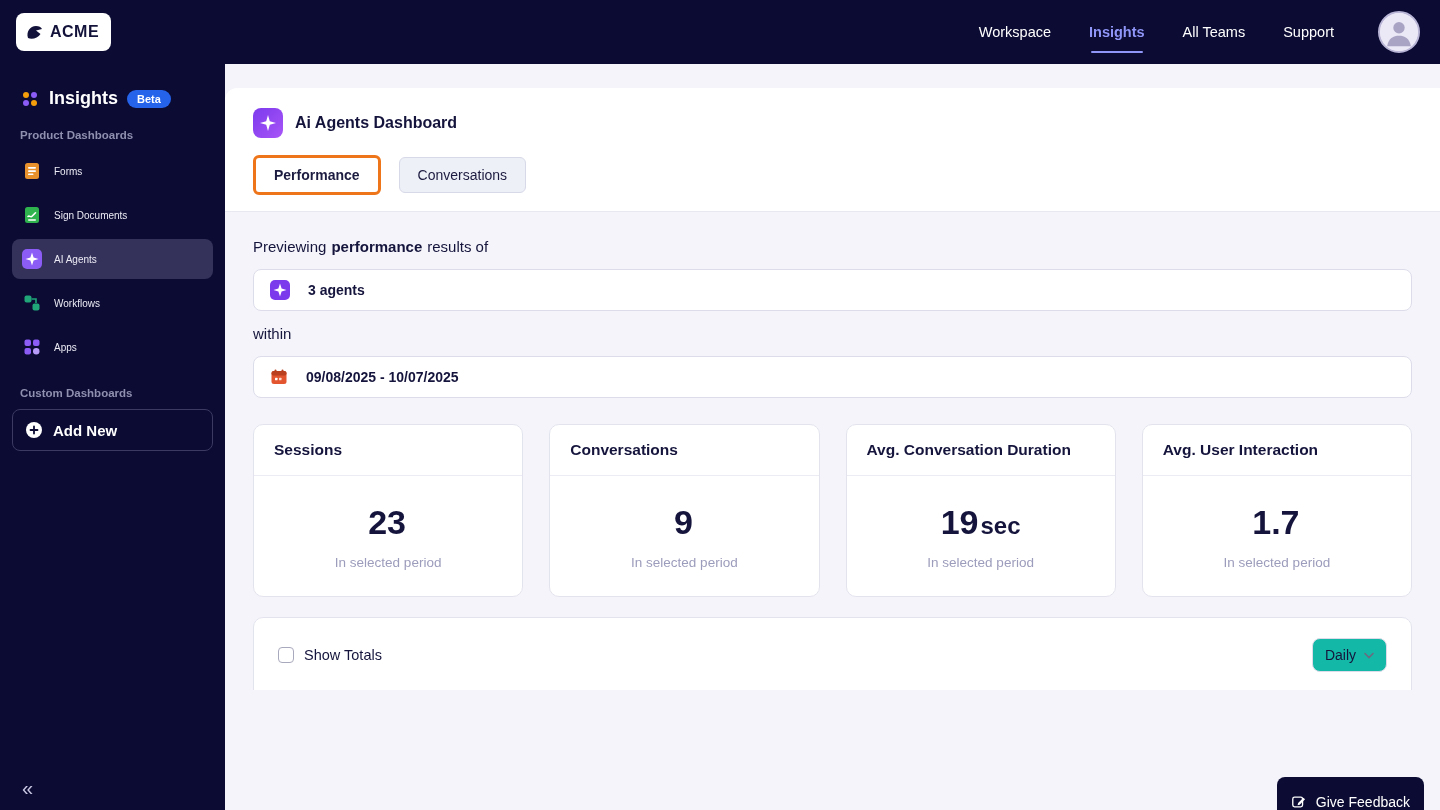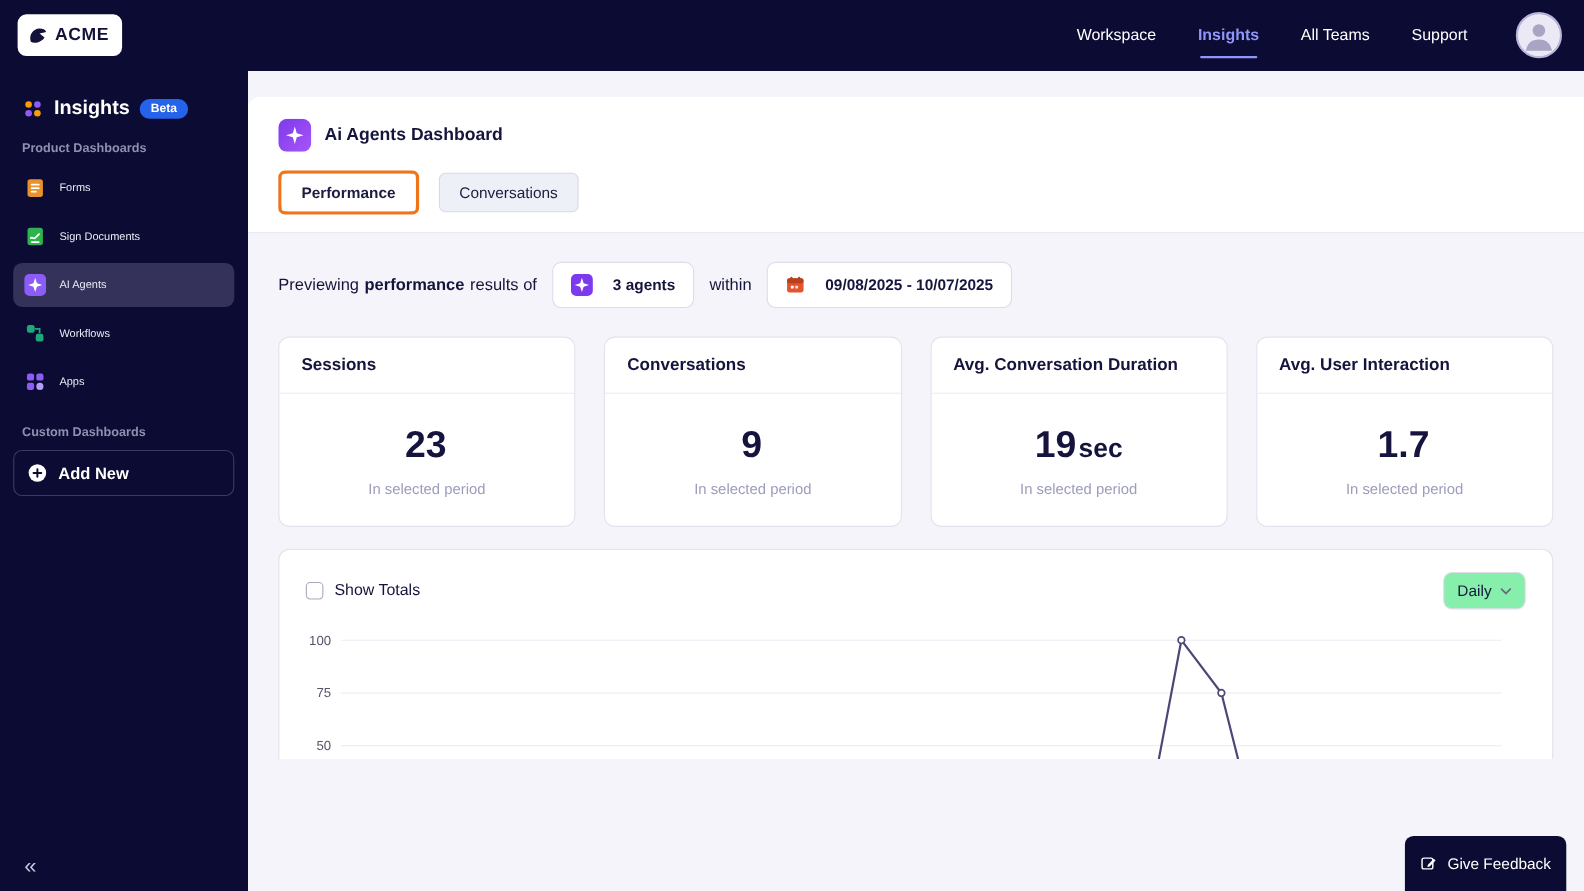--- a/index.html
+++ b/index.html
@@ -50,47 +50,47 @@
     padding: 20px 28px 16px; border-bottom: 1px solid #e8e8f1; }
   .ph-title-row { display: flex; align-items: center; gap: 12px; }
   .ph-title { font-size: 16px; font-weight: 700; color: #15143c; }
   .tabs { display: flex; align-items: center; gap: 18px; margin-top: 17px; }
   .annotation-box { border: 3px solid var(--annot); border-radius: 6px; display: inline-flex; }
   .tab { font-family: inherit; padding: 9px 18px; font-size: 14px; border-radius: 6px;
     cursor: pointer; color: #1c1b40; }
   .tab.active { background: #fff; border: 0; font-weight: 700; }
   .tab.inactive { background: #eef0f7; border: 1px solid #d7d9e8; }
   .content { padding: 26px 28px 0; }
-  .filter-row { display: flex; align-items: center; gap: 14px; font-size: 15px; color: #15143c; }
+  .filter-row { display: flex; gap: 14px; font-size: 15px; color: #15143c; flex-direction: column; }
   .preview-text { display: flex; gap: 5px; }
   .filter-btn { display: flex; align-items: center; gap: 18px; background: #fff;
     border: 1px solid #dcdcea; border-radius: 8px; height: 42px; padding: 0 16px;
     font-size: 14px; font-weight: 600; color: #15143c; cursor: pointer; font-family: inherit; }
   .stats { display: grid; grid-template-columns: repeat(4, 1fr); gap: 26px; margin-top: 26px; }
   .stat-card { background: #fff; border: 1px solid #e3e3ee; border-radius: 10px; overflow: hidden; }
   .stat-head { padding: 16px 20px; font-size: 15.5px; font-weight: 700; color: #15143c;
     border-bottom: 1px solid #ececf4; }
   .stat-body { padding: 27px 16px 26px; text-align: center; }
   .stat-value { font-size: 34px; font-weight: 700; color: #15143c; }
   .stat-unit { font-size: 24px; margin-left: 2px; }
   .stat-caption { margin-top: 13px; font-size: 13.5px; color: #9c9cbc; }
   .trends { background: #fff; border: 1px solid #e3e3ee; border-radius: 10px; margin-top: 20px; }
   .trends-head { padding: 17px 24px; font-size: 16px; font-weight: 700; color: #15143c;
     border-bottom: 1px solid #ececf4; }
   .trends-controls { display: flex; align-items: center; justify-content: space-between;
     padding: 20px 24px 12px; }
   .check-row { display: flex; align-items: center; gap: 10px; font-size: 14.5px;
     color: #15143c; cursor: pointer; }
   .checkbox { width: 16px; height: 16px; border: 1.6px solid #a9a9bd; border-radius: 4px; background: #fff; }
-  .interval-btn { display: flex; align-items: center; gap: 8px; background: #86efac;
+  .interval-btn { display: flex; align-items: center; gap: 8px; background: #14b8a6;
     border: 1px solid #dcdcea; border-radius: 8px; padding: 8px 12px; font-size: 14px;
     color: #15143c; font-family: inherit; cursor: pointer; }
   .chart-wrap { padding: 2px 18px 0; }
-  .feedback { position: fixed; right: 16px; bottom: 0; height: 50px; background: var(--topbar-bg);
-    color: #fff; border: 0; border-radius: 8px 8px 0 0; display: flex; align-items: center;
+  .feedback { position: fixed; right: 16px; bottom: 0; height: 33px; background: var(--topbar-bg);
+    color: #fff; border: 0; border-radius: 8px 8px 0 0; display: flex; align-items: flex-end;
     gap: 9px; padding: 0 14px; font-size: 14px; font-family: inherit; cursor: pointer; z-index: 30; }
 </style>
 </head>
 <body>
 
 <header class="topbar">
   <div class="logo">
     <span style="display:inline-flex;">
       <svg width="20" height="20" viewBox="0 0 20 20">
           <path d="M4 16 C2 10 6 4 12 4 C15 4 17 5 18 7 L12 8.5 L16.5 12 C14 16 8 18 4 16 Z" fill="#13123a"></path>

